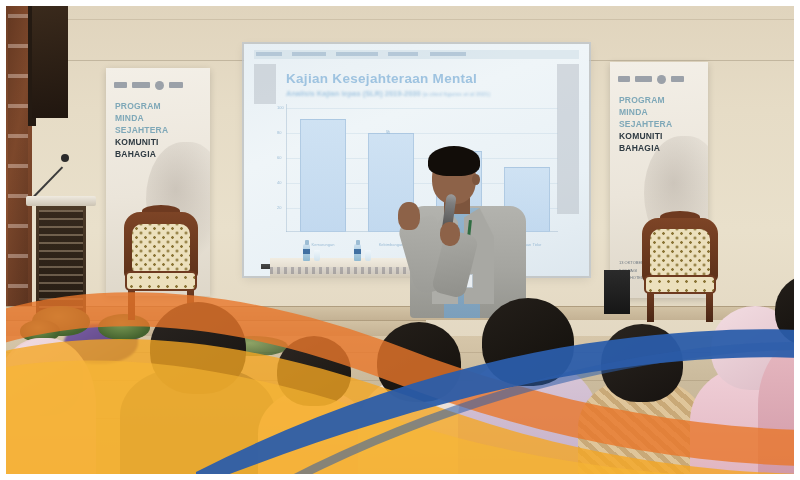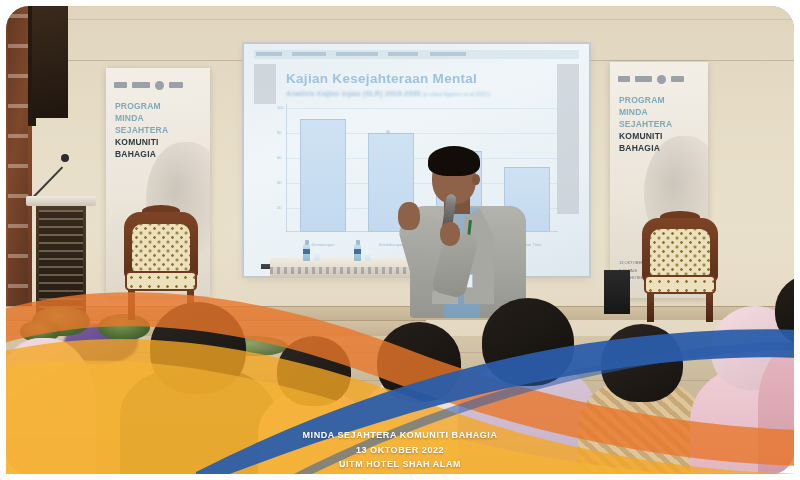--- a/index.html
+++ b/index.html
@@ -13,21 +13,20 @@
     overflow:hidden;
     background:#ffffff;
   }
 
   
   #photo {
     position:absolute;
     left:6px; top:6px; right:6px; bottom:6px;
     overflow:hidden;
     background:#a3a3a3;
-    border-radius:23px;
   }
 
   
   .wall {
     position:absolute; left:0; top:0; width:100%; height:100%;
     background:
       linear-gradient(180deg,#e0d4bd 0%, #e6dcc6 22%, #e9e0cb 48%, #e3d8c2 72%, #d8cbb2 100%);
   }
   .wall-seam {
     position:absolute; left:0; width:100%; height:1px;
@@ -628,20 +627,15 @@
              L800,358 C754,356 694,358 620,368 C482,386 344,430 214,480
              L196,480 Z"></path>
 
     <path fill="#2b5caa" fill-opacity="0.55" d="M300,480 C420,420 556,376 694,358 C736,352 772,350 800,350
              L800,342 C768,342 730,344 686,350 C548,368 410,414 286,478 Z"></path>
 
     <path fill="#ffffff" d="M0,0 L800,0 L800,480 L0,480 Z
              M6,6 L794,6 L794,474 L6,474 Z" fill-rule="evenodd"></path>
   </svg>
 
-  <div id="caption">
-    <div>MINDA SEJAHTERA KOMUNITI BAHAGIA</div>
-    <div>13 OKTOBER 2022</div>
-    <div>UITM HOTEL SHAH ALAM</div>
-  </div>
 
 
 </div>
 
 </body></html>

